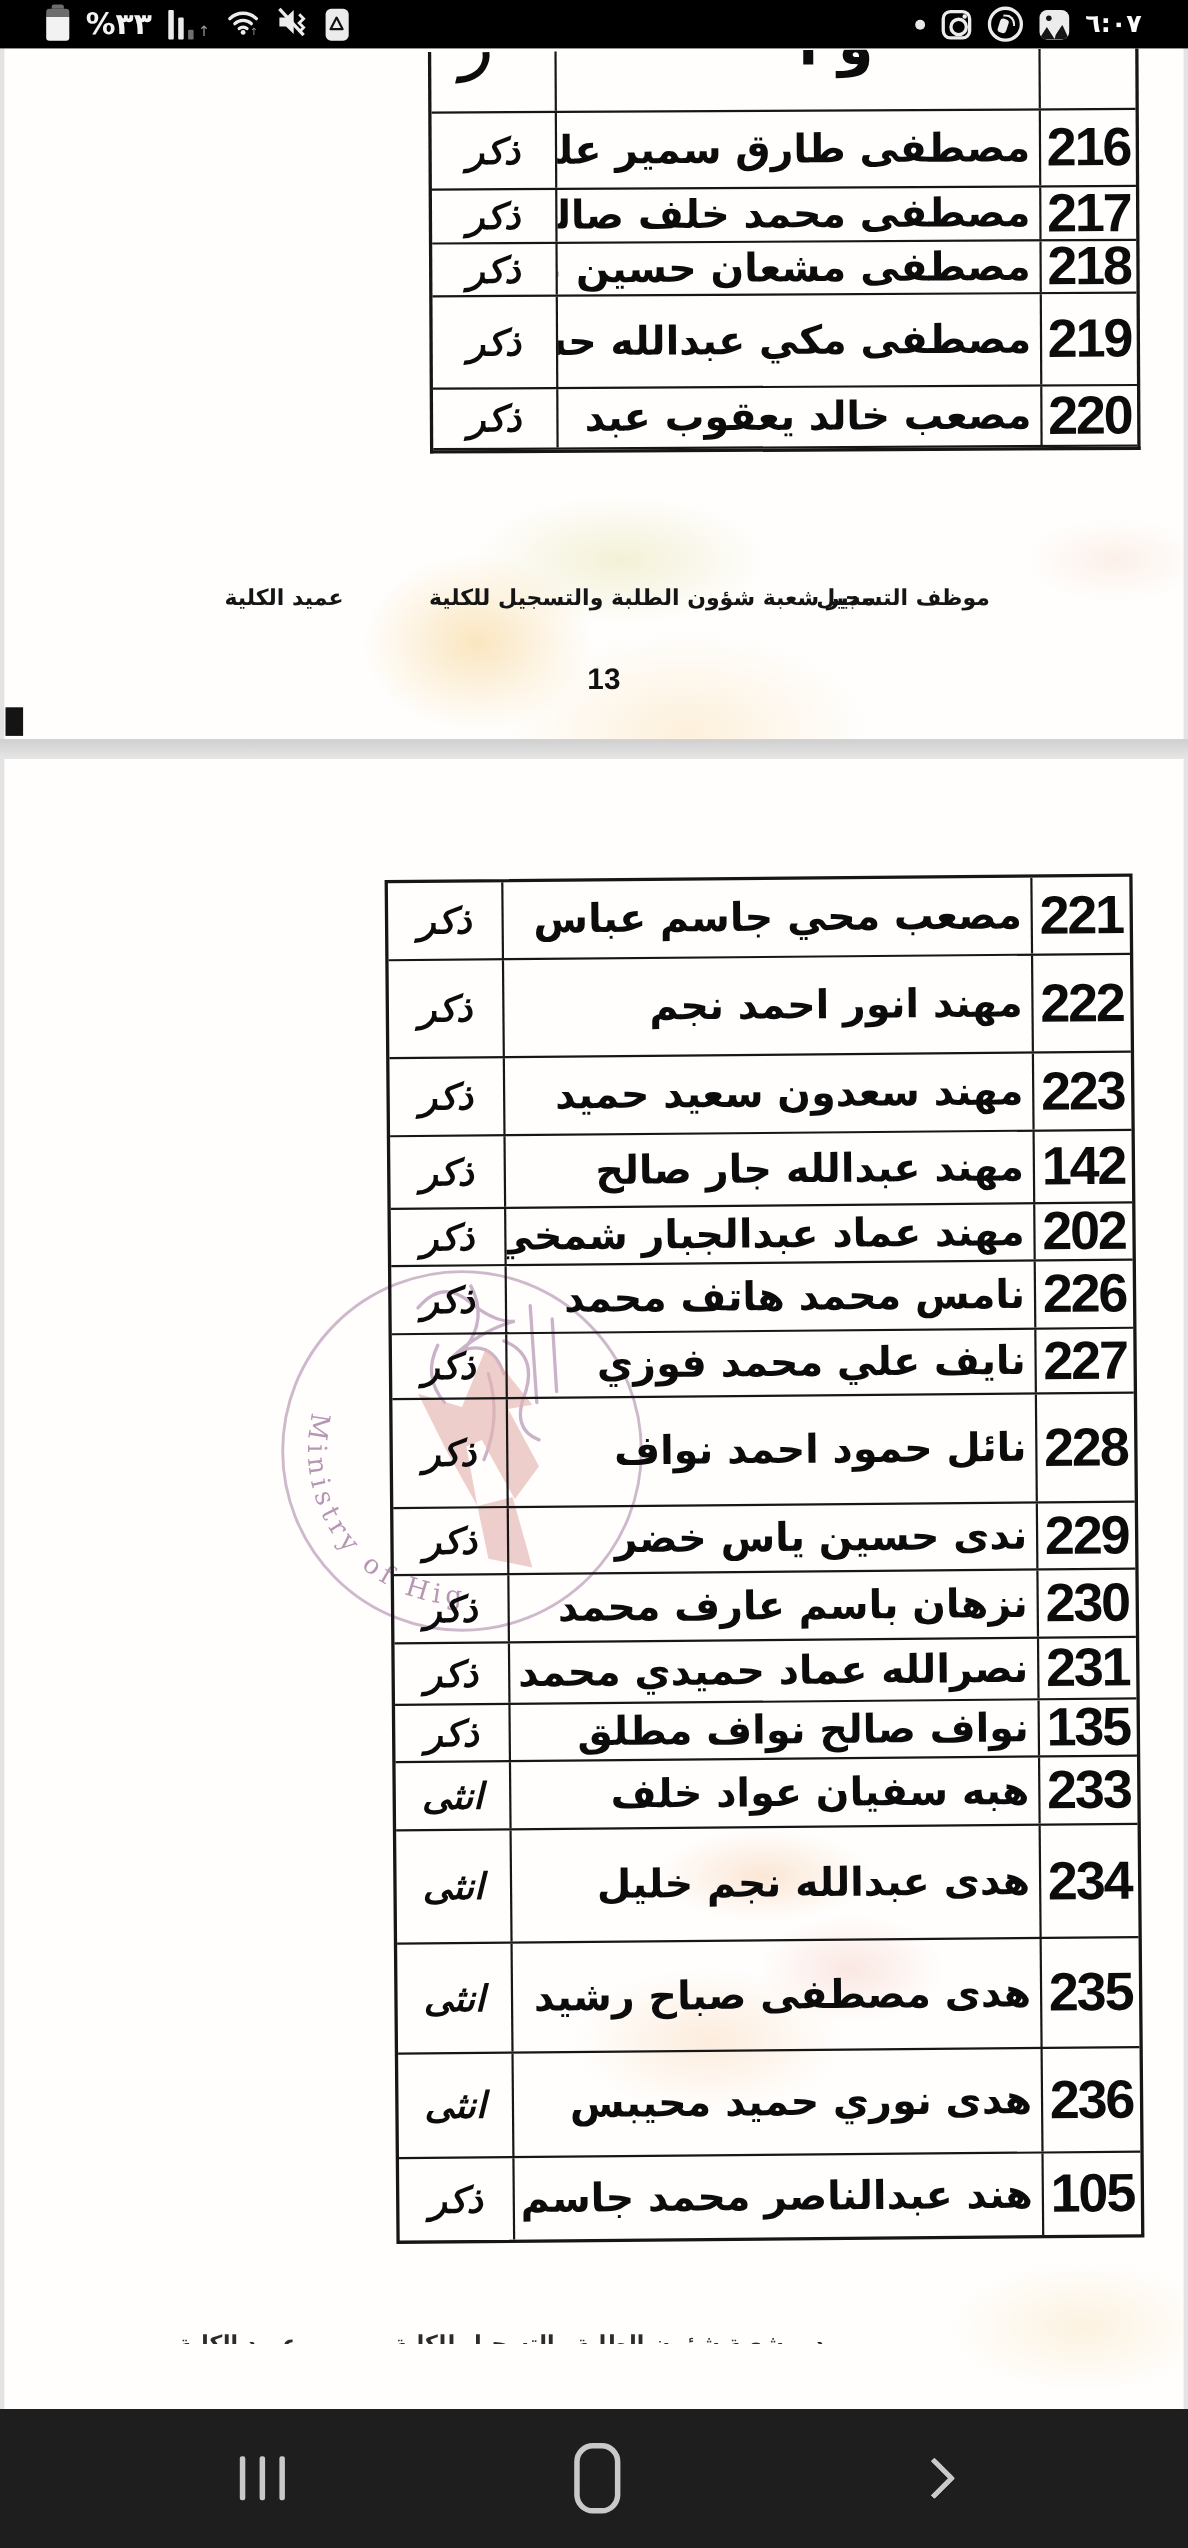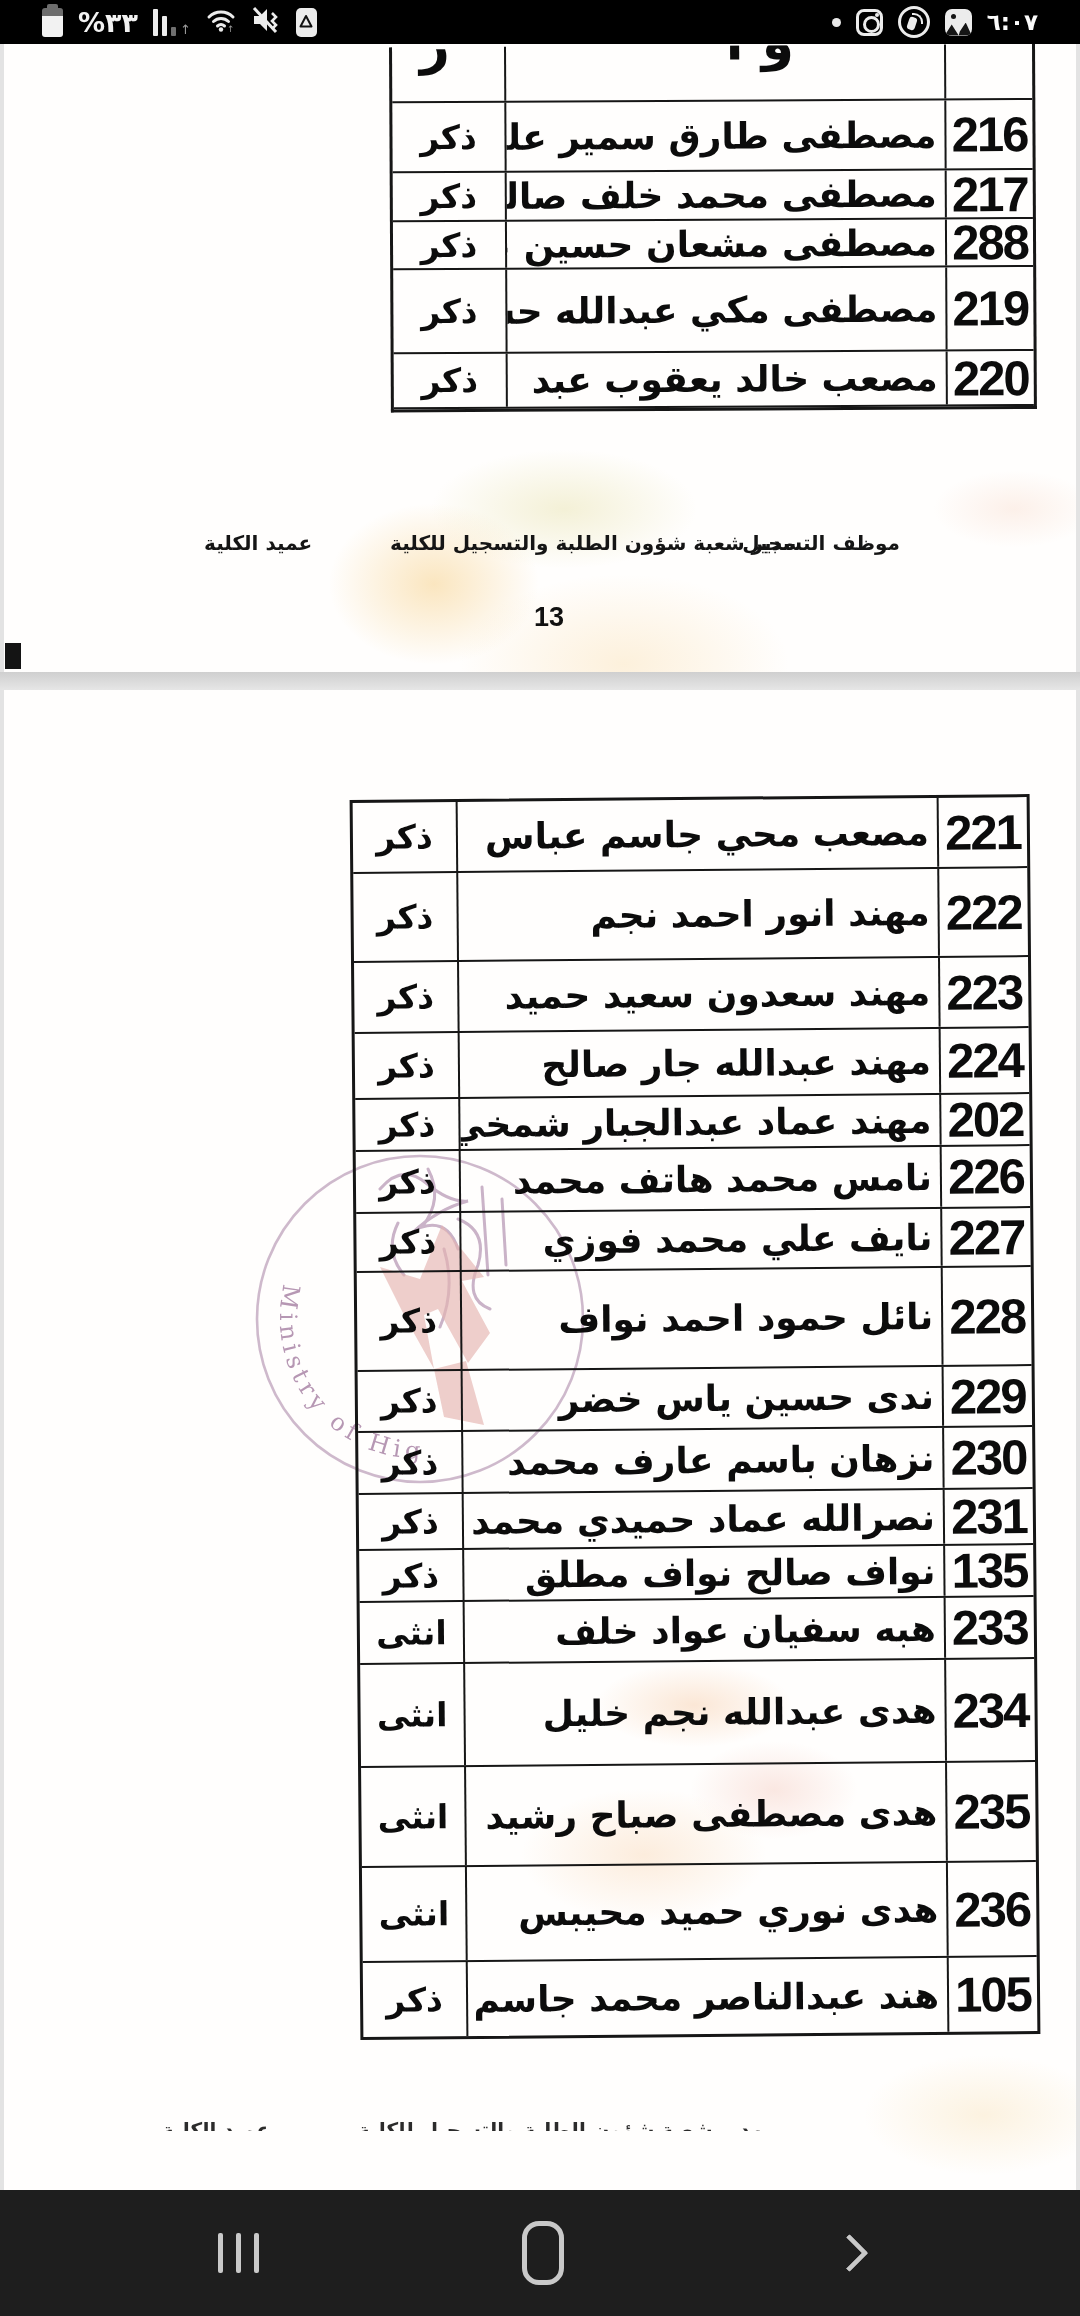--- a/index.html
+++ b/index.html
@@ -64,21 +64,21 @@
     border-bottom:3px solid #161616; transform:rotate(-0.3deg); transform-origin:top right; }
   .t2 { top:107px; width:680px; border:3px solid #161616; transform:rotate(-0.5deg); }
   .trow { display:flex; direction:rtl; border-bottom:2.5px solid #161616; }
   .trow:last-child { border-bottom:none; }
   .t1 .trow:last-child { border-bottom:2.5px solid #161616; }
   .cell { display:flex; align-items:center; overflow:hidden; color:#0c0c0c; }
   .c-no { justify-content:center; font-family:"Liberation Sans", sans-serif; font-weight:700;
     font-size:49px; letter-spacing:-2px; border-left:2.5px solid #161616; }
   .c-name { flex:1; justify-content:flex-start; padding:0 8px; font-weight:700; font-size:36px;
     white-space:nowrap; border-left:2.5px solid #161616; }
-  .c-gender { justify-content:center; font-weight:700; font-size:33px; }
+  .c-gender { justify-content:center; font-weight:700; font-size:33px;font-style:italic; }
   .t1 .c-no { width:88px; } .t1 .c-gender { width:112px; }
   .t2 .c-no { width:90px; } .t2 .c-gender { width:103px; }
 
   
   .t1 .trow:nth-of-type(2){height:70px;} .t1 .trow:nth-of-type(3){height:49px;}
   .t1 .trow:nth-of-type(4){height:48px;} .t1 .trow:nth-of-type(5){height:84px;}
   .t1 .trow:nth-of-type(6){height:55px;}
   .t2 .trow:nth-of-type(1){height:71px;}  .t2 .trow:nth-of-type(2){height:89px;}
   .t2 .trow:nth-of-type(3){height:71px;}  .t2 .trow:nth-of-type(4){height:66px;}
   .t2 .trow:nth-of-type(5){height:52px;}  .t2 .trow:nth-of-type(6){height:62px;}
@@ -185,21 +185,21 @@
     <div class="cell c-no">216</div>
     <div class="cell c-name">مصطفى طارق سمير علي</div>
     <div class="cell c-gender">ذكر</div>
   </div>
         <div class="trow">
     <div class="cell c-no">217</div>
     <div class="cell c-name">مصطفى محمد خلف صالح</div>
     <div class="cell c-gender">ذكر</div>
   </div>
         <div class="trow">
-    <div class="cell c-no">288</div>
+    <div class="cell c-no">218</div>
     <div class="cell c-name">مصطفى مشعان حسين علو</div>
     <div class="cell c-gender">ذكر</div>
   </div>
         <div class="trow">
     <div class="cell c-no">219</div>
     <div class="cell c-name">مصطفى مكي عبدالله حسين</div>
     <div class="cell c-gender">ذكر</div>
   </div>
         <div class="trow">
     <div class="cell c-no">220</div>
@@ -251,21 +251,21 @@
     <div class="cell c-no">222</div>
     <div class="cell c-name">مهند انور احمد نجم</div>
     <div class="cell c-gender">ذكر</div>
   </div>
         <div class="trow">
     <div class="cell c-no">223</div>
     <div class="cell c-name">مهند سعدون سعيد حميد</div>
     <div class="cell c-gender">ذكر</div>
   </div>
         <div class="trow">
-    <div class="cell c-no">224</div>
+    <div class="cell c-no">142</div>
     <div class="cell c-name">مهند عبدالله جار صالح</div>
     <div class="cell c-gender">ذكر</div>
   </div>
         <div class="trow">
     <div class="cell c-no">202</div>
     <div class="cell c-name">مهند عماد عبدالجبار شمخي</div>
     <div class="cell c-gender">ذكر</div>
   </div>
         <div class="trow">
     <div class="cell c-no">226</div>

